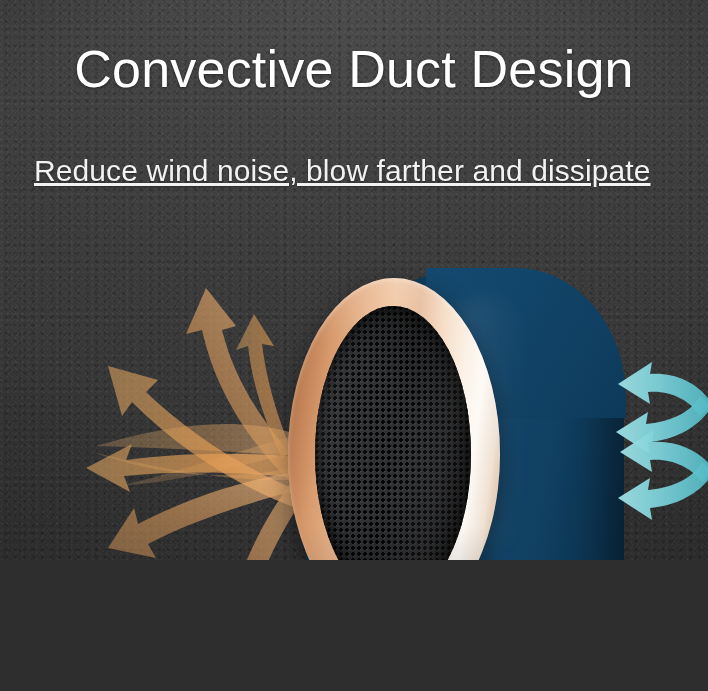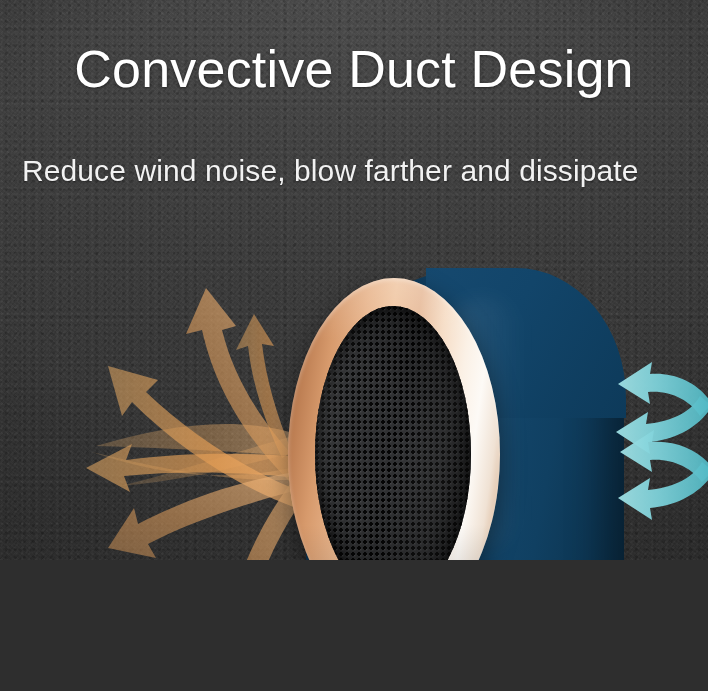--- a/index.html
+++ b/index.html
@@ -60,29 +60,30 @@
     color: #ffffff;
     font-size: 52px;
     line-height: 62px;
     font-weight: 400;
     letter-spacing: .2px;
     text-shadow: 0 1px 3px rgba(0,0,0,.45);
     white-space: nowrap;
   }
   .subtitle {
     position: absolute;
-    left: 22px;
+    left: 34px;
     top: 144px;
     width: 672px;
     color: #f2f2f2;
     font-size: 30px;
     line-height: 53px;
     font-weight: 400;
     letter-spacing: .1px;
     text-shadow: 0 1px 2px rgba(0,0,0,.4);
+    text-decoration: underline;
   }
 
   
   .pedestal {
     position: absolute;
     left: 196px;
     top: 636px;
     width: 520px;
     height: 120px;
     background: linear-gradient(180deg, #f3f4f5 0%, #e2e4e6 38%, #cfd2d5 100%);

